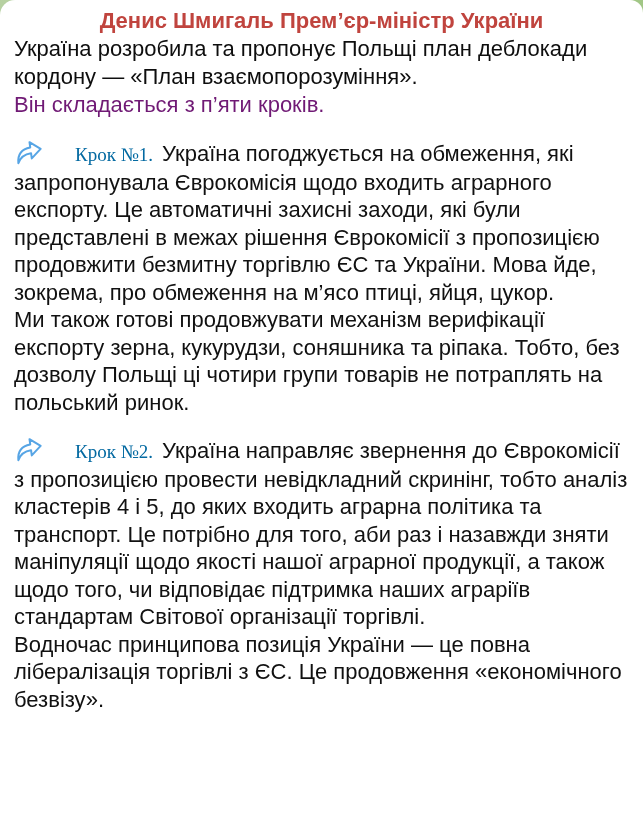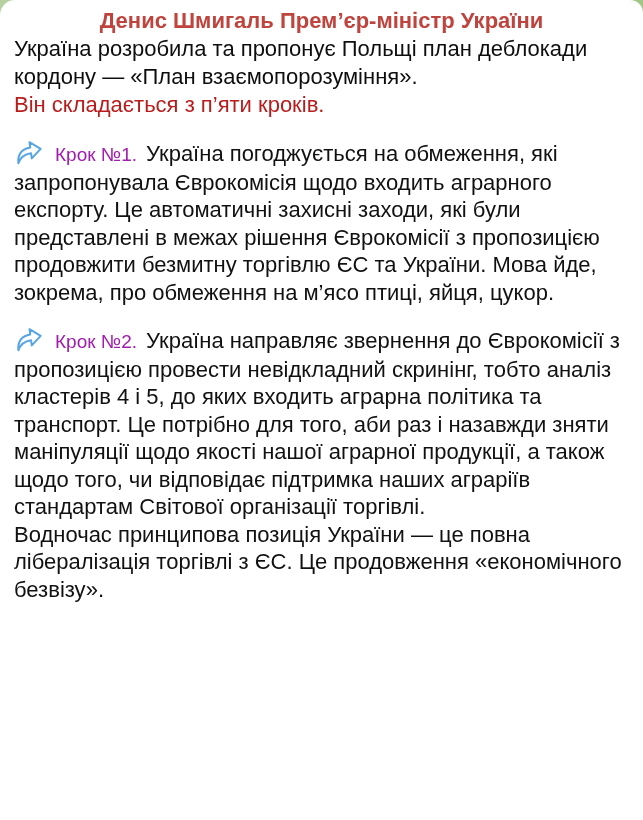--- a/index.html
+++ b/index.html
@@ -29,21 +29,21 @@
     cursor: pointer;
     text-align: center;
   }
   .title {
     color: #0e0e0e;
     font-weight: normal;
     font-size: 22px;
     line-height: 28px;
   }
   .subtitle {
-    color: #b91c1c;
+    color: #701a75;
     font-size: 22px;
     line-height: 28px;
   }
   .step {
     margin-top: 21px;
   }
   .step p {
     margin: 0;
     color: #111111;
     font-size: 22px;
@@ -53,43 +53,45 @@
     display: inline-block;
     width: 30px;
     height: 25px;
     vertical-align: -4px;
     margin-right: 11px;
   }
   .arrow-icon svg {
     transform: rotate(-8deg);
   }
   .mono {
-    font-family: Liberation Sans, sans-serif;
+    font-family: Liberation Serif, serif;
     font-size: 19px;
-    color: #a21caf;
+    color: #0369a1;
     margin-right: 9px;
+    margin-left: 20px;
   }
 </style>
 </head>
 <body>
 
 <div class="bubble">
 
   <div class="author">Денис Шмигаль Прем’єр-міністр України</div>
 
   <div class="title">Україна розробила та пропонує Польщі план деблокади кордону — «План взаємопорозуміння».</div>
 
   <div class="subtitle">Він складається з п’яти кроків.</div>
 
   <div class="step">
     <p>
       <span class="arrow-icon"><svg width="30" height="25" viewBox="0 0 30 26" fill="none">
             <path d="M17 2.5 L27.5 11 L17 19.5 L17 14 C10 14 5.5 16.5 2.5 22.5 C3 13 8.5 8.3 17 8 Z" stroke="#57a5e5" stroke-width="2.1" fill="none" stroke-linejoin="round" stroke-linecap="round"></path>
           </svg></span><span class="mono">Крок №1.</span><span>Україна погоджується на обмеження, які запропонувала Єврокомісія щодо входить аграрного експорту. Це автоматичні захисні заходи, які були представлені в межах рішення Єврокомісії з пропозицією продовжити безмитну торгівлю ЄС та України. Мова йде, зокрема, про обмеження на м’ясо птиці, яйця, цукор.</span>
     </p>
+    <p>Ми також готові продовжувати механізм верифікації експорту зерна, кукурудзи, соняшника та ріпака. Тобто, без дозволу Польщі ці чотири групи товарів не потраплять на польський ринок.</p>
   </div>
 
   <div class="step">
     <p>
       <span class="arrow-icon"><svg width="30" height="25" viewBox="0 0 30 26" fill="none">
             <path d="M17 2.5 L27.5 11 L17 19.5 L17 14 C10 14 5.5 16.5 2.5 22.5 C3 13 8.5 8.3 17 8 Z" stroke="#57a5e5" stroke-width="2.1" fill="none" stroke-linejoin="round" stroke-linecap="round"></path>
           </svg></span><span class="mono">Крок №2.</span><span>Україна направляє звернення до Єврокомісії з пропозицією провести невідкладний скринінг, тобто аналіз кластерів 4 і 5, до яких входить аграрна політика та транспорт. Це потрібно для того, аби раз і назавжди зняти маніпуляції щодо якості нашої аграрної продукції, а також щодо того, чи відповідає підтримка наших аграріїв стандартам Світової організації торгівлі.</span>
     </p>
     <p>Водночас принципова позиція України — це повна лібералізація торгівлі з ЄС. Це продовження «економічного безвізу».</p>
 

